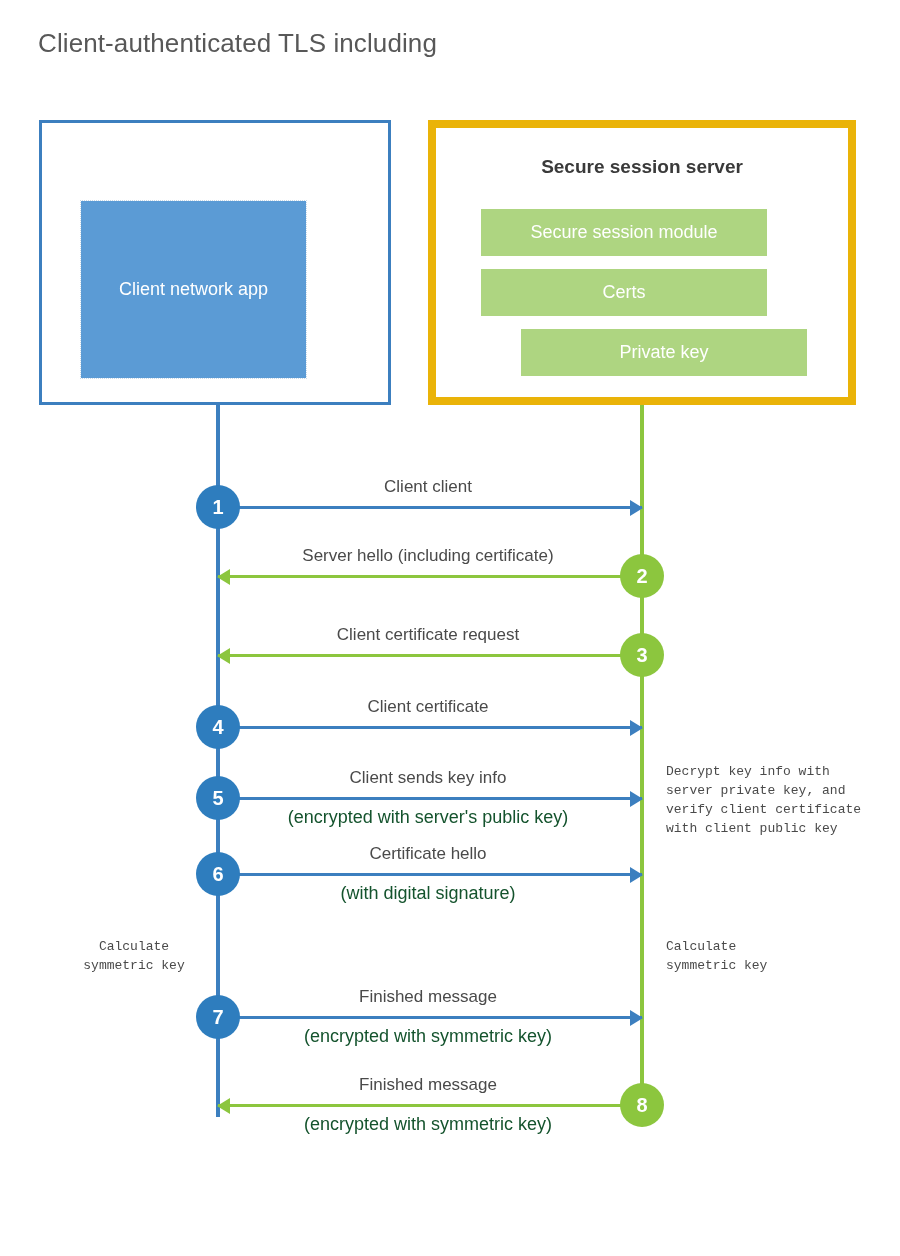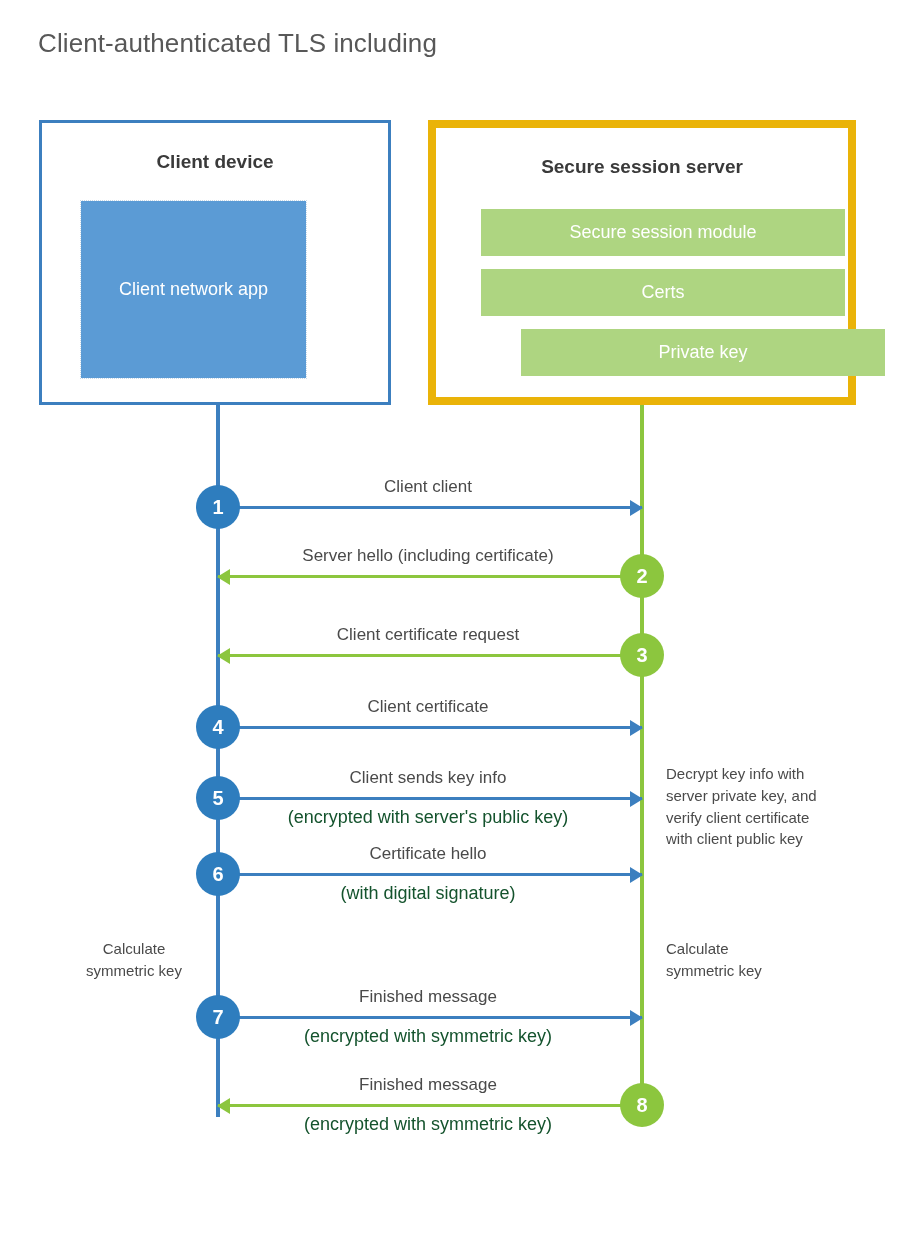--- a/index.html
+++ b/index.html
@@ -79,21 +79,21 @@
     color: #ffffff;
     font-size: 18px;
     line-height: 1.32;
     box-sizing: border-box;
   }
 
   
   .srv-bar {
     position: absolute;
     left: 45px;
-    width: 364px;
+    width: 286px;
     height: 47px;
     background: #AED581;
     display: flex;
     align-items: center;
     justify-content: center;
     color: #ffffff;
     font-size: 18px;
     box-sizing: border-box;
   }
   .srv-bar.b0 { top: 81px; }
@@ -191,45 +191,45 @@
     text-align: center;
     font-size: 18px;
     color: #14532d;
     top: 9px;
     white-space: nowrap;
   }
 
   
   .side-note {
     position: absolute;
-    font-size: 15px;
+    font-size: 13px;
     line-height: 1.45;
     color: #4A4A4A;
     white-space: pre-line;
+    font-family: Liberation Mono, monospace;
   }
   .side-note.right {
     left: 666px;
     width: 200px;
     text-align: left;
   }
   .side-note.left {
     left: 60px;
     width: 148px;
     text-align: center;
   }
 </style>
 </head>
 <body>
 
 <div id="stage">
 
   <div class="page-title">Client-authenticated TLS including</div>
 
   <div class="actor-box client">
-    <div class="actor-title">Client device</div>
     <div class="app-block">Client network
 app</div>
   </div>
 
   <div class="actor-box server">
     <div class="actor-title">Secure session server</div>
     <div class="srv-bar b0">Secure session module</div>
     <div class="srv-bar b1">Certs</div>
     <div class="srv-bar b2">Private key</div>
   </div>

